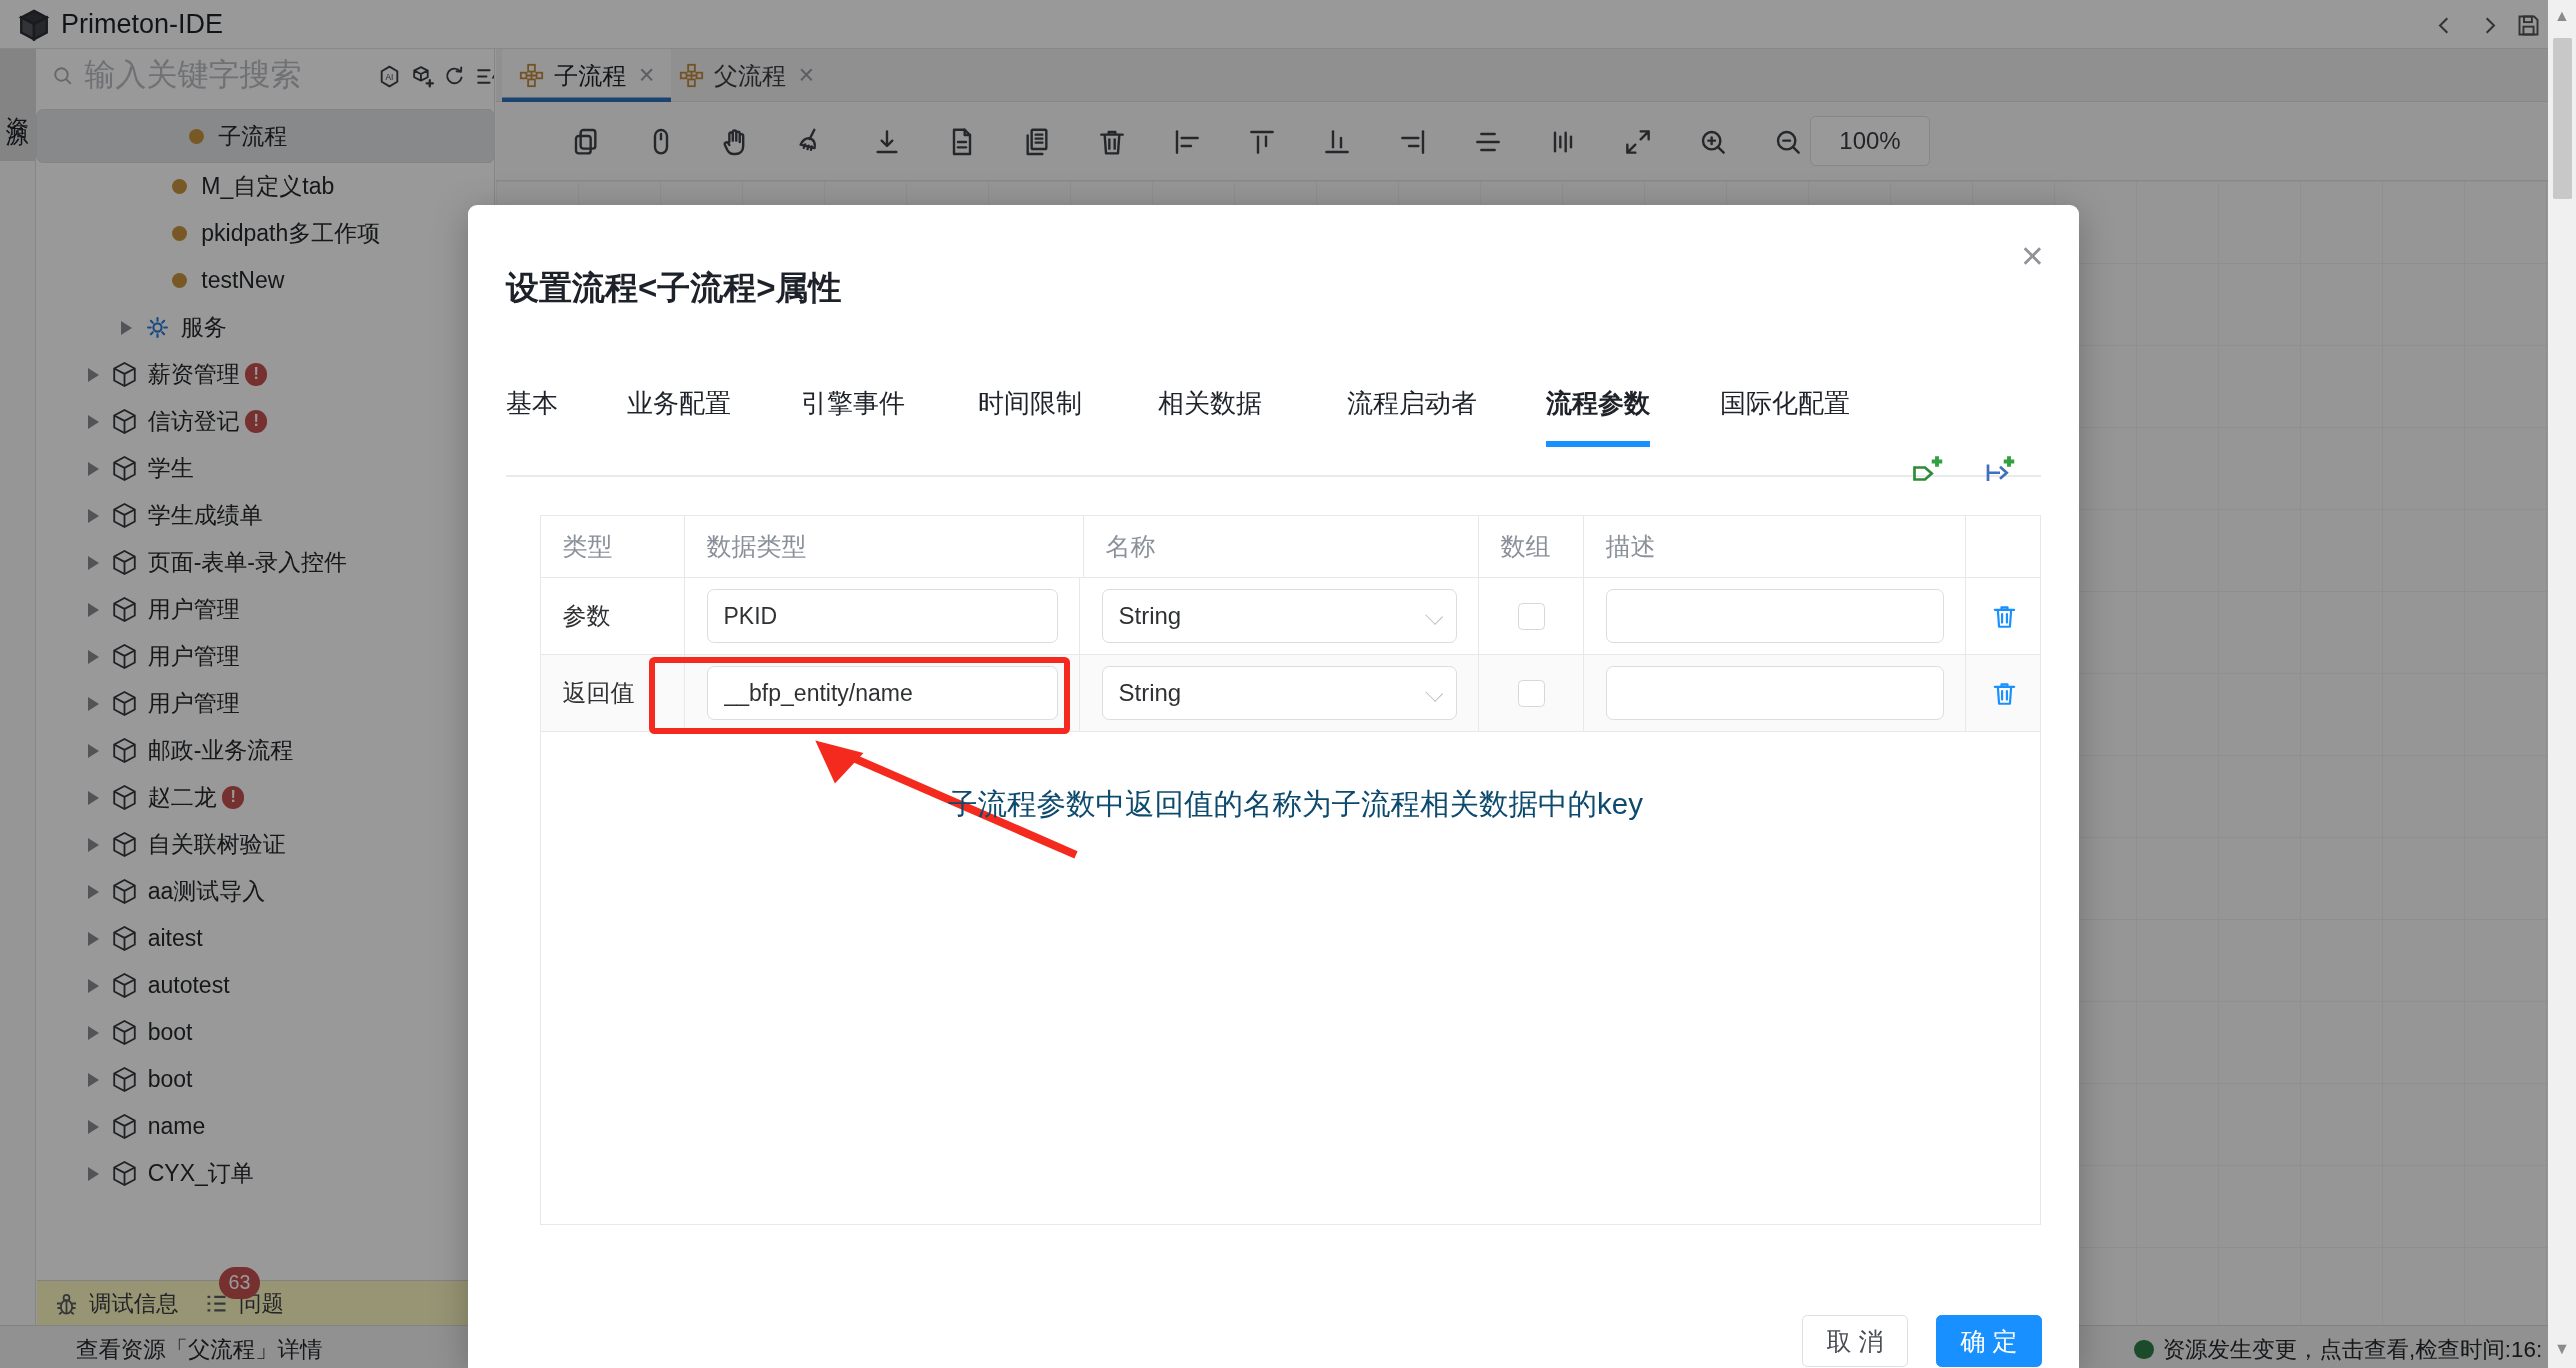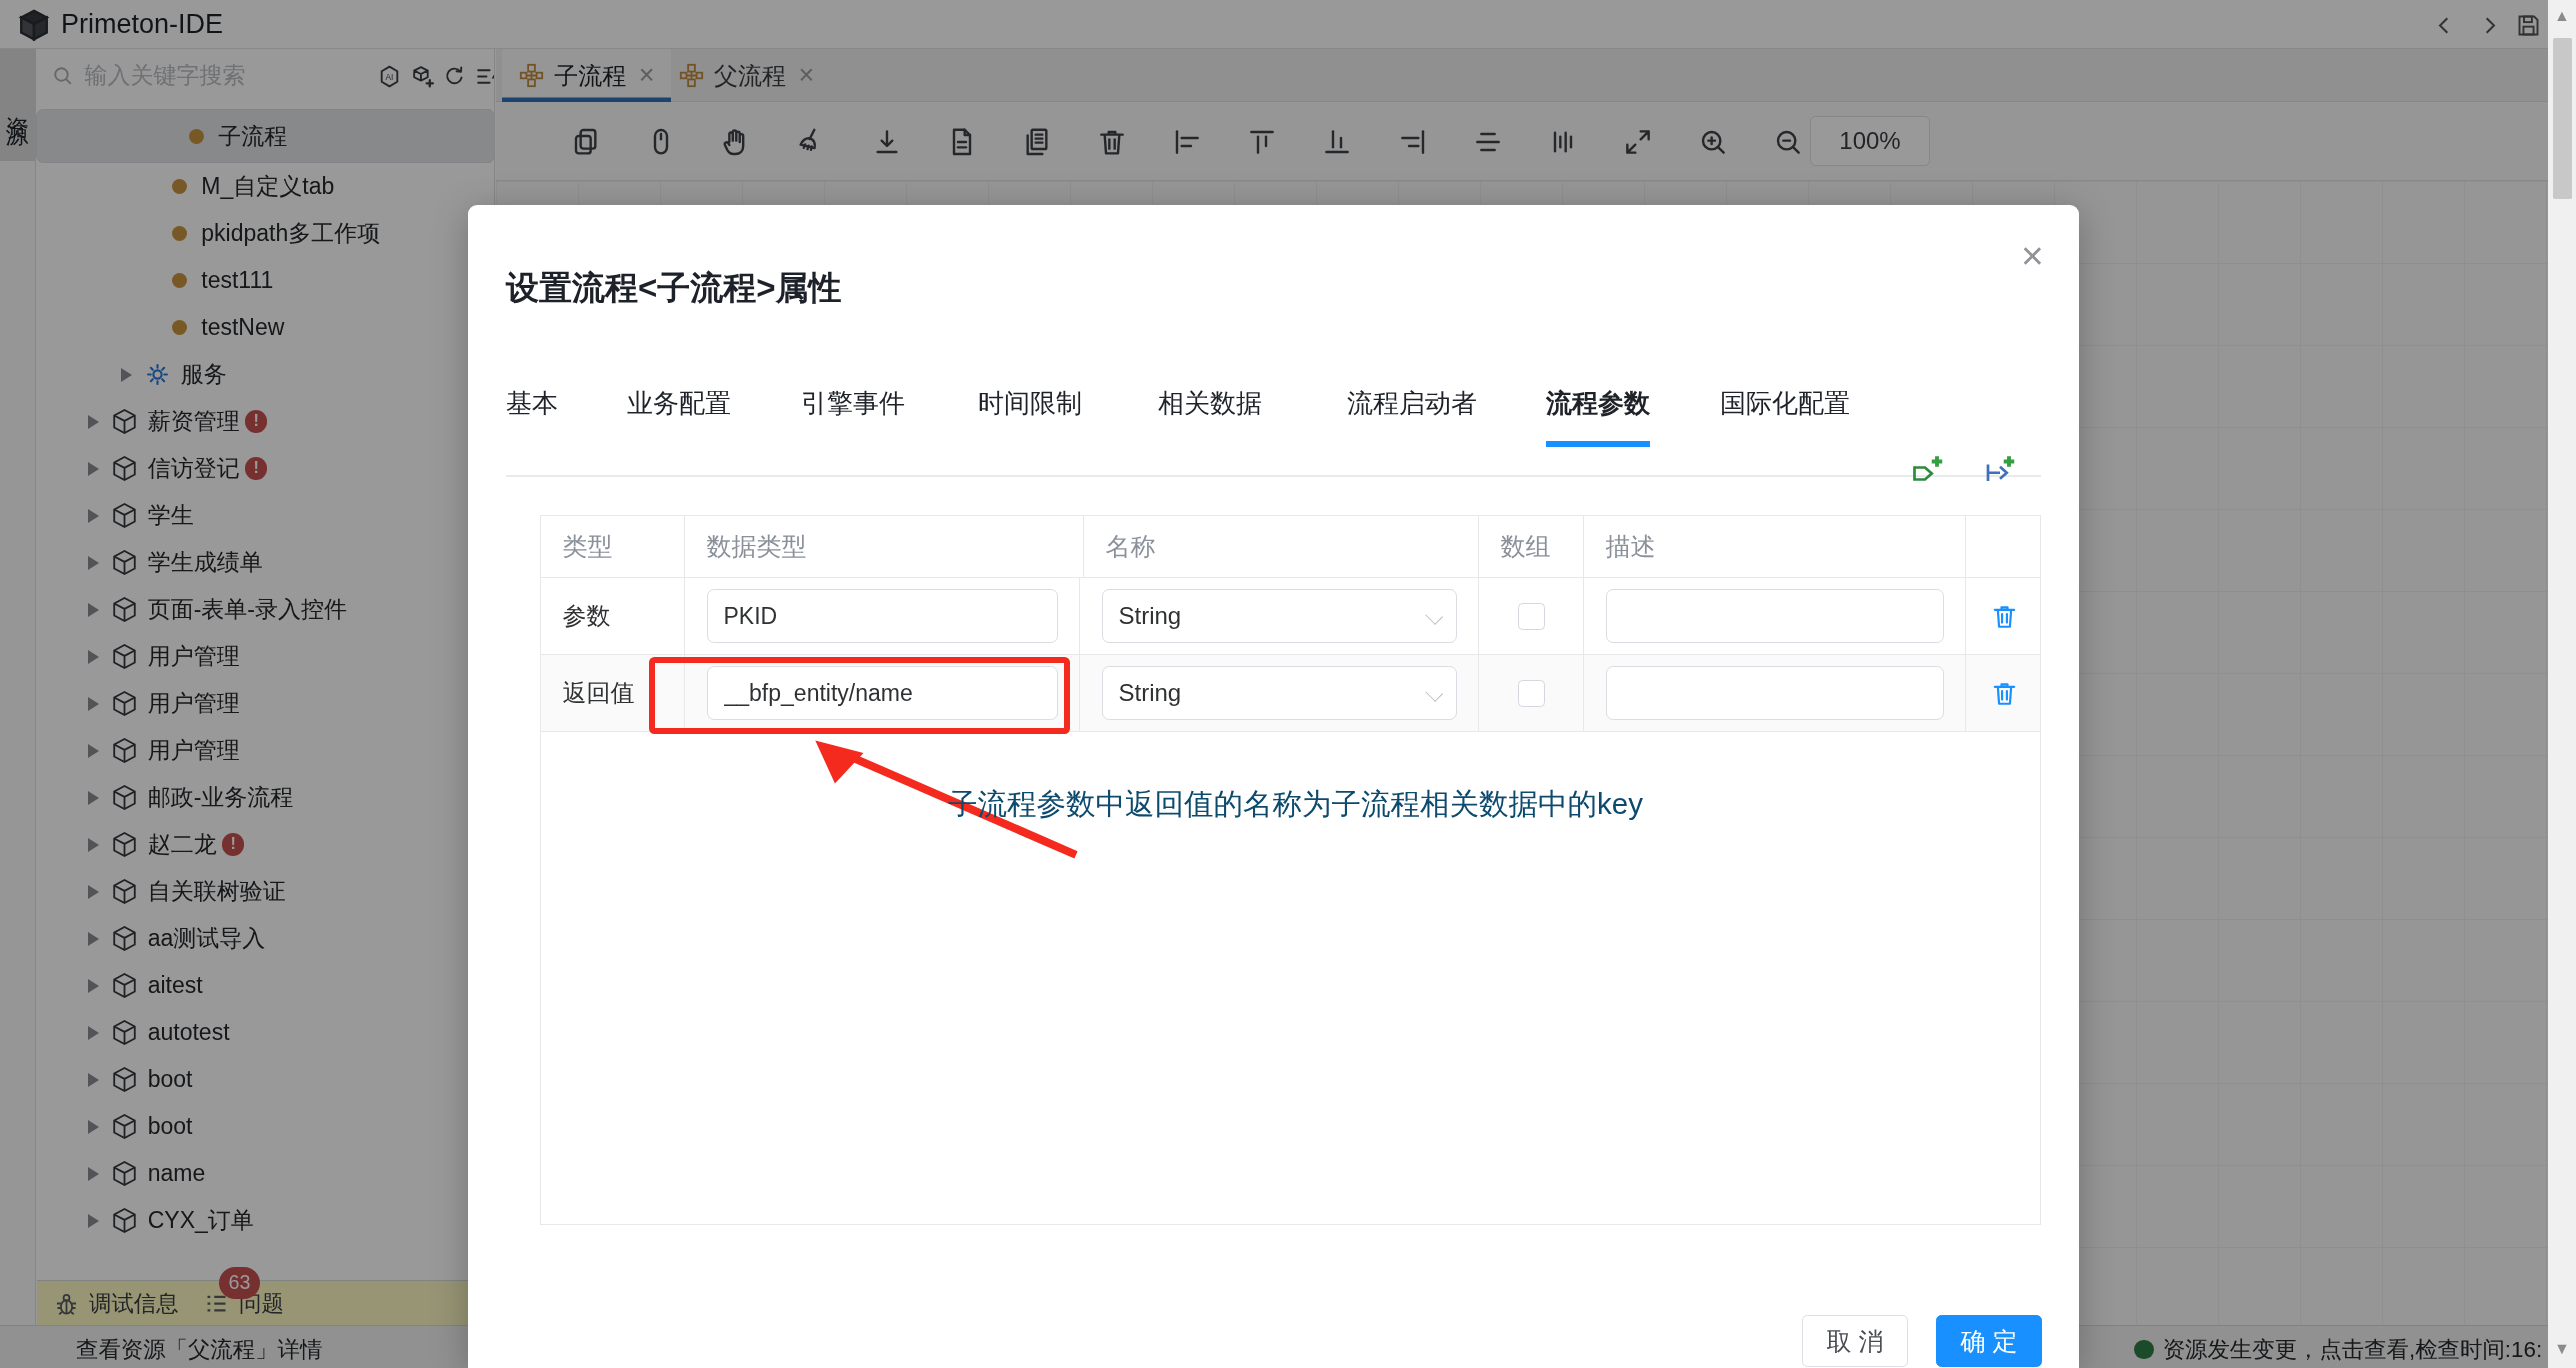--- a/index.html
+++ b/index.html
@@ -13,21 +13,21 @@
   .win-btn{position:absolute;top:9px;width:32px;height:32px;color:#555;display:flex;align-items:center;justify-content:center;cursor:pointer;}
   .win-btn svg{width:27px;height:27px;}
 
   
   #rail{position:absolute;left:0;top:49px;width:36px;height:1276px;background:#fbfbfb;border-right:0.9px solid #e0e0e0;}
   #rail-tab{position:absolute;left:0;top:0;width:36px;height:112px;background:#dcdcdc;display:flex;align-items:center;justify-content:center;}
   #rail-tab span{writing-mode:vertical-lr;letter-spacing:7.2px;font-size:23px;color:#1f2329;}
 
   
   #sidebar{position:absolute;left:36px;top:49px;width:459px;height:1231px;background:#fff;border-right:0.9px solid #e0e0e0;overflow:hidden;}
-  #sb-search{position:absolute;left:9px;top:7.2px;width:286px;height:38px;display:flex;align-items:center;color:#b9bcc2;font-size:23px;}
+  #sb-search{position:absolute;left:9px;top:7.2px;width:286px;height:38px;display:flex;align-items:center;color:#b9bcc2;font-size:31px;}
   #sb-search svg{width:25px;height:25px;margin:0 9px 0 5.4px;color:#a9adb3;}
   .sb-tool{position:absolute;top:12.5px;width:32px;height:30px;color:#3c3f44;display:flex;align-items:center;justify-content:center;cursor:pointer;}
   .sb-tool svg{width:25px;height:25px;}
   #tree{position:absolute;left:0;top:60px;width:459px;height:1171px;}
   .tree-row{position:relative;height:47px;display:flex;align-items:center;font-size:23px;color:#26282c;cursor:pointer;white-space:nowrap;}
   .tree-row.sel{background:#e2e4e6;}
   .caret{width:0;height:0;border-left:11.6px solid #8a8d92;border-top:7.2px solid transparent;border-bottom:7.2px solid transparent;margin-right:10.7px;flex:none;}
   .t-ico{width:29px;height:29px;margin-right:9px;flex:none;}
   .dot{width:15px;height:15px;border-radius:50%;background:#c9953f;margin-right:14.3px;flex:none;}
   .err{width:22.4px;height:22.4px;border-radius:50%;background:#c75050;color:#fff;font-size:16px;font-weight:bold;display:inline-flex;align-items:center;justify-content:center;margin-left:5.4px;flex:none;}
@@ -191,25 +191,20 @@
           <span class="t-label">M_自定义tab</span>
         </div>
         <div class="tree-row">
           <span style="width:136px;flex:none"></span>
           <span class="dot"></span>
           <span class="t-label">pkidpath多工作项</span>
         </div>
         <div class="tree-row">
           <span style="width:136px;flex:none"></span>
           <span class="dot"></span>
-          <span class="t-label">test111</span>
-        </div>
-        <div class="tree-row">
-          <span style="width:136px;flex:none"></span>
-          <span class="dot"></span>
           <span class="t-label">testNew</span>
         </div>
         <div class="tree-row">
           <span style="width:85px;flex:none"></span>
           <span class="caret"></span>
           <span class="t-ico" style="color:#2f7bd8"><svg viewBox="0 0 24 24" fill="none" stroke="currentColor" stroke-width="1.8" stroke-linecap="round" stroke-linejoin="round">
               <circle cx="12" cy="12" r="3.4"></circle>
               <path d="M12 4.2 v2.2 M12 17.6 v2.2 M4.2 12 h2.2 M17.6 12 h2.2 M6.5 6.5 l1.6 1.6 M15.9 15.9 l1.6 1.6 M17.5 6.5 l-1.6 1.6 M8.1 15.9 l-1.6 1.6"></path>
             </svg></span>
           <span class="t-label">服务</span>

